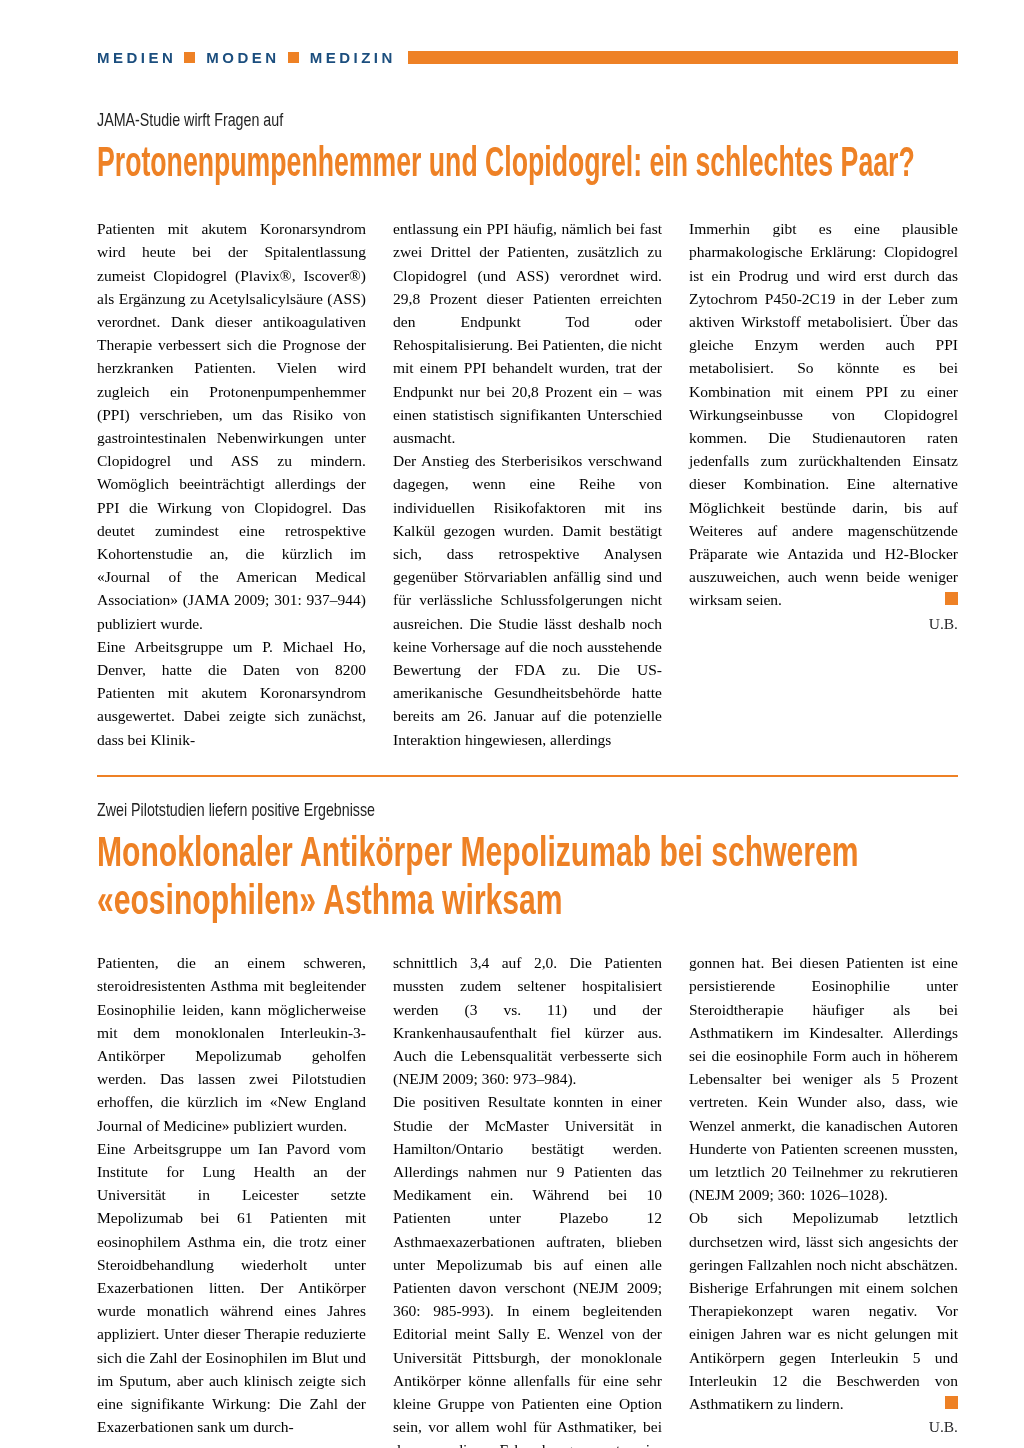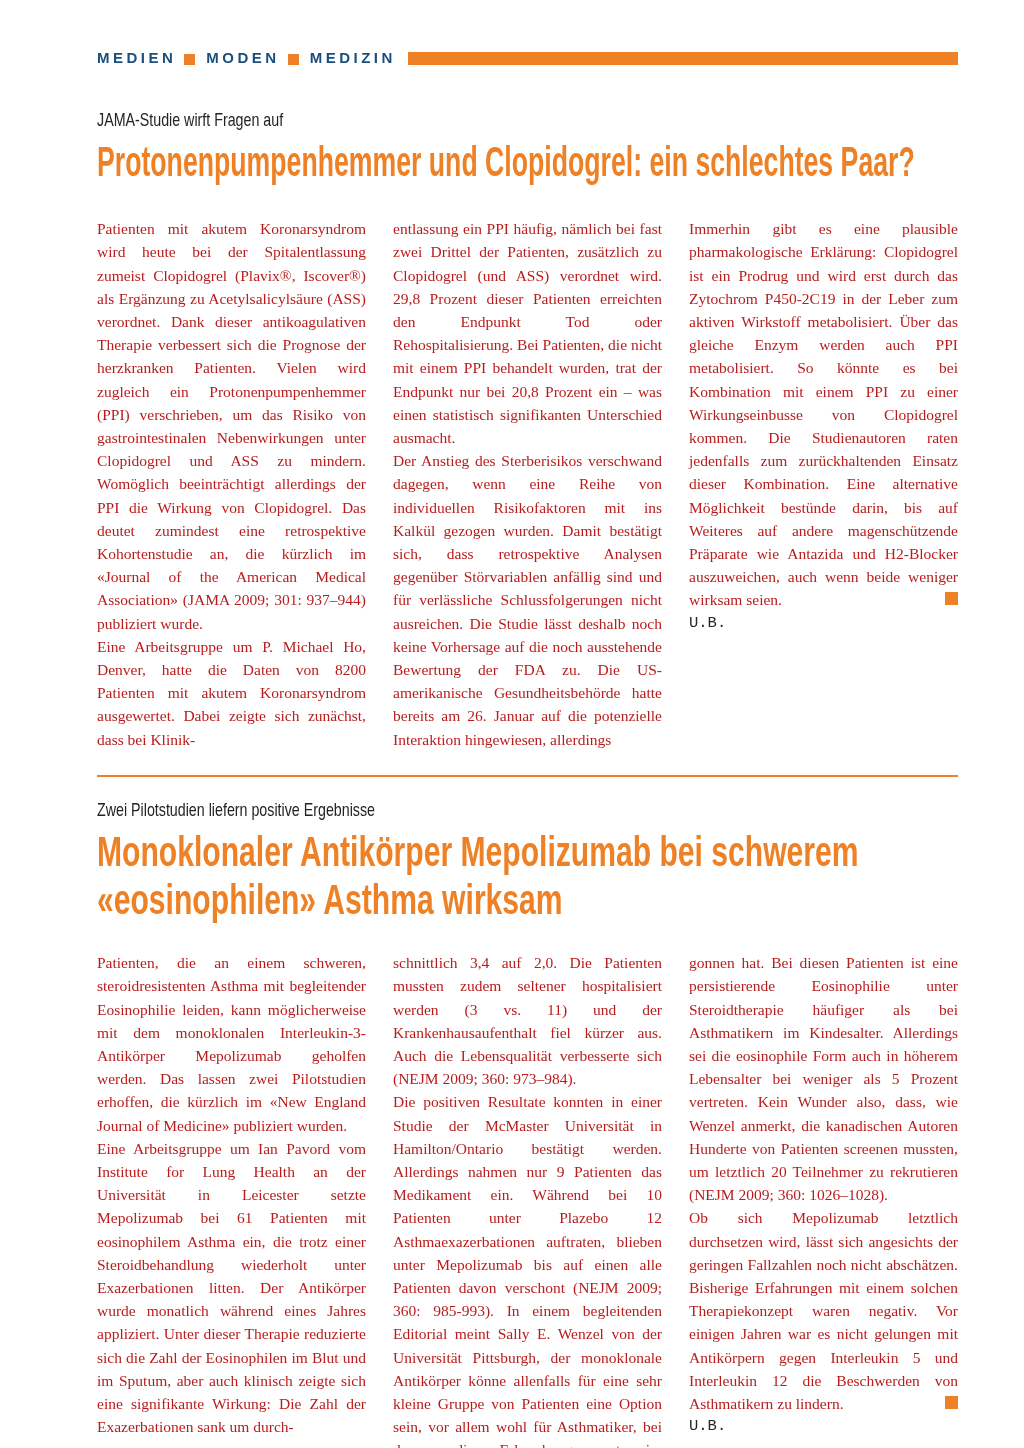--- a/index.html
+++ b/index.html
@@ -1,41 +1,41 @@
 <!DOCTYPE html>
 <html lang="de"><head>
 <meta charset="utf-8">
 <style>
   html, body { margin:0; padding:0; background:#ffffff; overflow:hidden; }
   body { width:1024px; height:1448px; font-family:"Liberation Sans", sans-serif; }
   .page { box-sizing:border-box; width:1024px; height:1448px; padding:50px 66px 0 97px; }
 
   
-  .rubric { display:flex; align-items:flex-end; }
+  .rubric { display:flex; align-items:center; }
   .rubric-label { color:#1b4e7e; font-weight:bold; font-size:15px; letter-spacing:3.5px; line-height:15px; }
   .rubric-sq { width:11px; height:11px; background:#ee8125; margin:0 11px 0 8px; flex:none; }
   .rubric-bar { flex:1; height:13px; background:#ee8125; margin-left:12px; }
 
   
   .kicker-row { margin-top:44px; height:22px; }
   .kicker { display:inline-block; transform:scaleX(0.75); transform-origin:0 0; white-space:nowrap;
             font-size:19px; color:#232323; line-height:22px; }
   .headline-row { margin-top:6px; }
   .headline { display:inline-block; transform-origin:0 0; white-space:pre; font-weight:bold;
               color:#ee8125; font-size:43px; line-height:1.12; }
   .a1 .headline { transform:scaleX(0.62); }
   .a2 .headline { transform:scaleX(0.70); }
 
   
   .cols { margin-top:32px; display:grid; grid-template-columns:1fr 1fr 1fr; column-gap:27px; }
   .para { margin:0; font-family:"Liberation Serif", serif; font-size:15.5px; line-height:23.2px;
-          text-align:justify; color:#b91c1c; hyphens:auto; }
+          text-align:justify; color:#000000; hyphens:auto; }
   .endmark-row { height:23.2px; line-height:23.2px; margin-top:-23.2px; text-align:right; }
   .endmark { display:inline-block; width:13px; height:13px; background:#ee8125; }
-  .author { text-align:left; font-family:Liberation Mono, monospace; font-size:15.5px;
+  .author { text-align:right; font-family:Liberation Serif, serif; font-size:15.5px;
             line-height:23.2px; color:#27272a; }
 
   .divider { border:none; border-top:2px solid #ee8125; margin:24px 0 0 0; }
   .a2 .kicker-row { margin-top:22px; }
   .a2 .cols { margin-top:28px; }
 </style>
 </head>
 <body>
 
 <div class="page">

